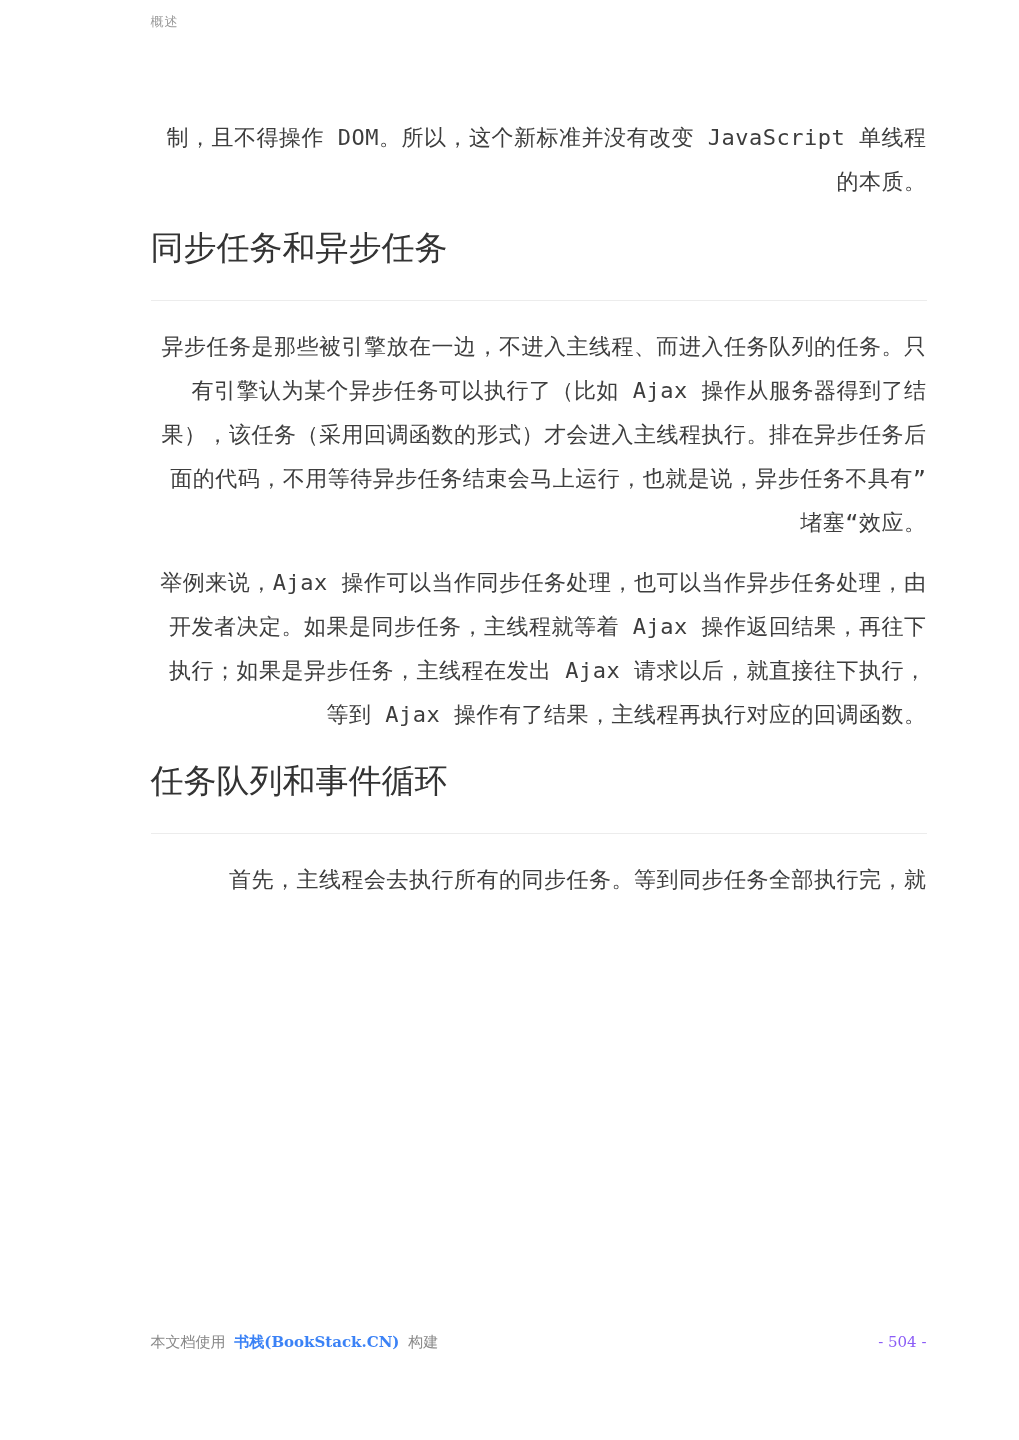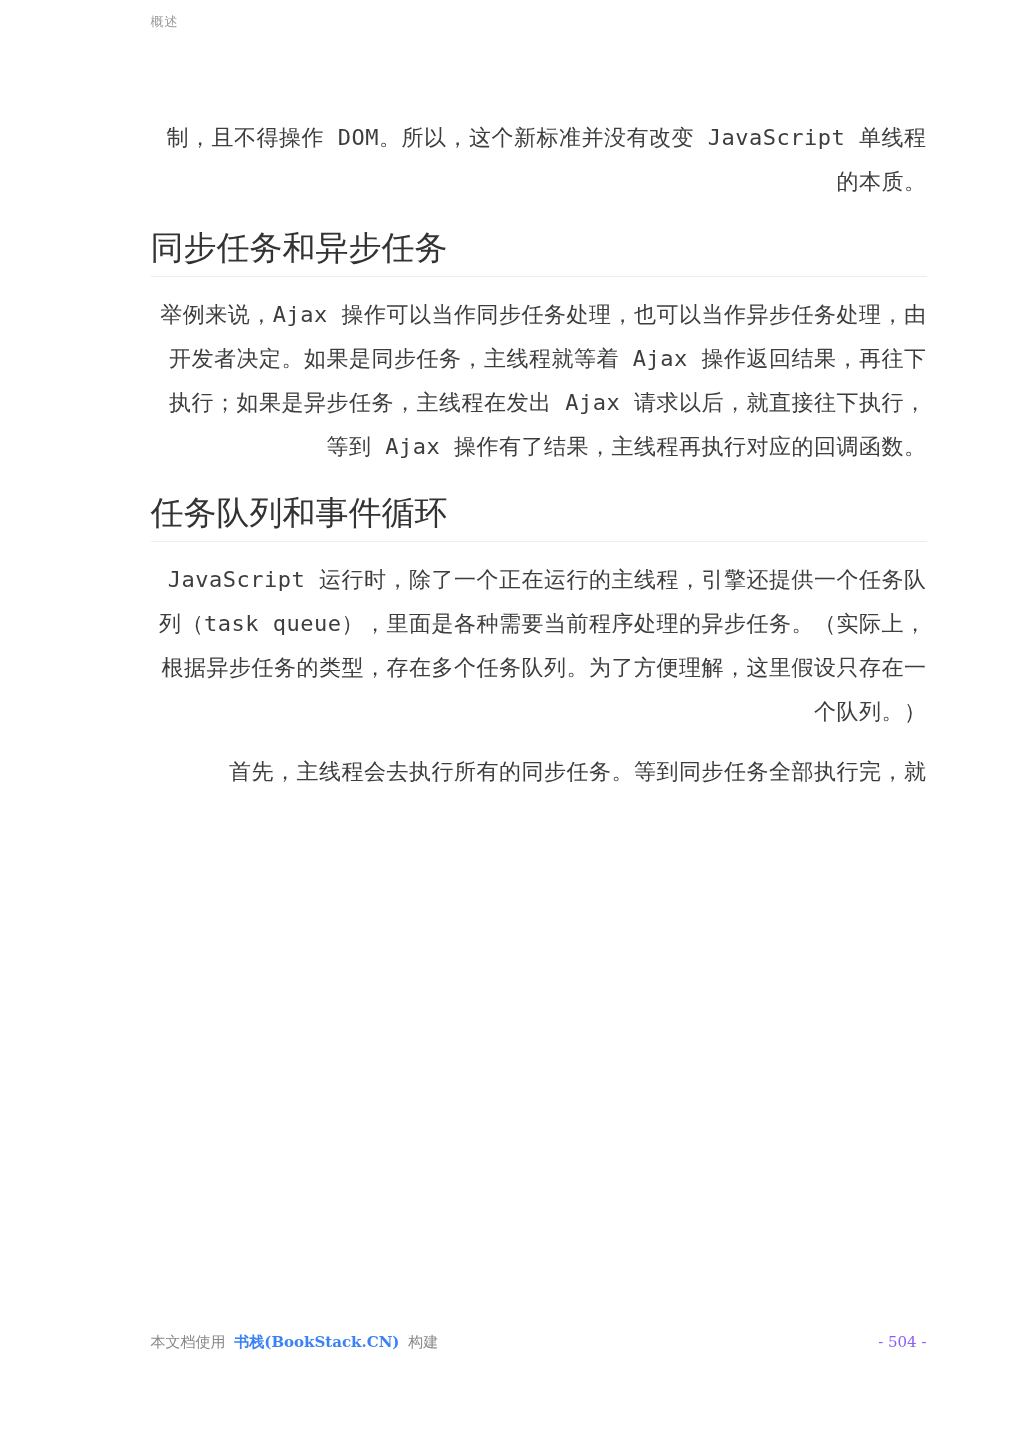--- a/index.html
+++ b/index.html
@@ -37,22 +37,22 @@
     text-align: right;
     letter-spacing: 0.5px;
   }
   .content p:first-child { margin-top: 0; }
   .content h2 {
     font-family: "DejaVu Sans", "Liberation Sans", sans-serif;
     font-size: 33px;
     font-weight: 500;
     line-height: 40px;
     color: #333333;
-    margin: 24px 0 16px 0;
-    padding-bottom: 8px;
+    margin: 24px 0 24px 0;
+    padding-bottom: 32px;
     border-bottom: 1px solid #ececec;
   }
   .page-footer {
     position: absolute;
     left: 122px;
     bottom: 88px;
     width: 776px;
     display: flex;
     justify-content: space-between;
     align-items: baseline;
@@ -76,26 +76,26 @@
   <div class="running-header">概述</div>
 
   <div class="content">
 
     <p>制，且不得操作 DOM。所以，这个新标准并没有改变 JavaScript 单线程的本质。</p>
 
     <h2>同步任务和异步任务</h2>
 
 
 
+    <p>异步任务是那些被引擎放在一边，不进入主线程、而进入任务队列的任务。只有引擎认为某个异步任务可以执行了（比如 Ajax 操作从服务器得到了结果），该任务（采用回调函数的形式）才会进入主线程执行。排在异步任务后面的代码，不用等待异步任务结束会马上运行，也就是说，异步任务不具有”堵塞“效应。</p>
 
     <p>举例来说，Ajax 操作可以当作同步任务处理，也可以当作异步任务处理，由开发者决定。如果是同步任务，主线程就等着 Ajax 操作返回结果，再往下执行；如果是异步任务，主线程在发出 Ajax 请求以后，就直接往下执行，等到 Ajax 操作有了结果，主线程再执行对应的回调函数。</p>
 
     <h2>任务队列和事件循环</h2>
 
-    <p>JavaScript 运行时，除了一个正在运行的主线程，引擎还提供一个任务队列（task queue），里面是各种需要当前程序处理的异步任务。（实际上，根据异步任务的类型，存在多个任务队列。为了方便理解，这里假设只存在一个队列。）</p>
 
     <p>首先，主线程会去执行所有的同步任务。等到同步任务全部执行完，就</p>
 
   </div>
 
   <div class="page-footer">
     <div>
       <span>本文档使用</span>
       <span class="footer-brand">书栈(BookStack.CN)</span>
       <span>构建</span>

